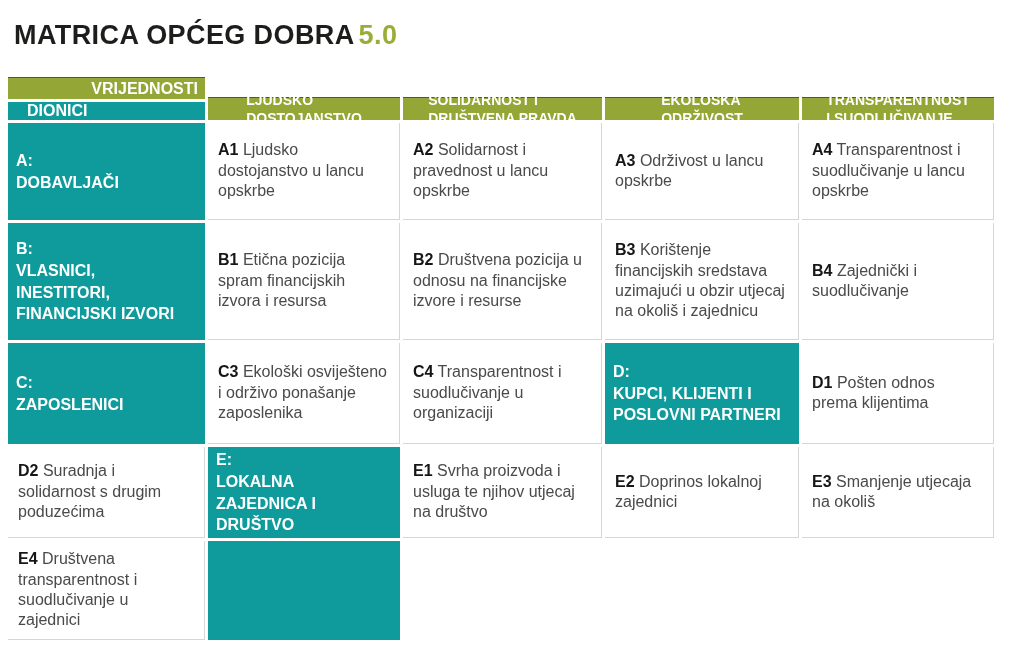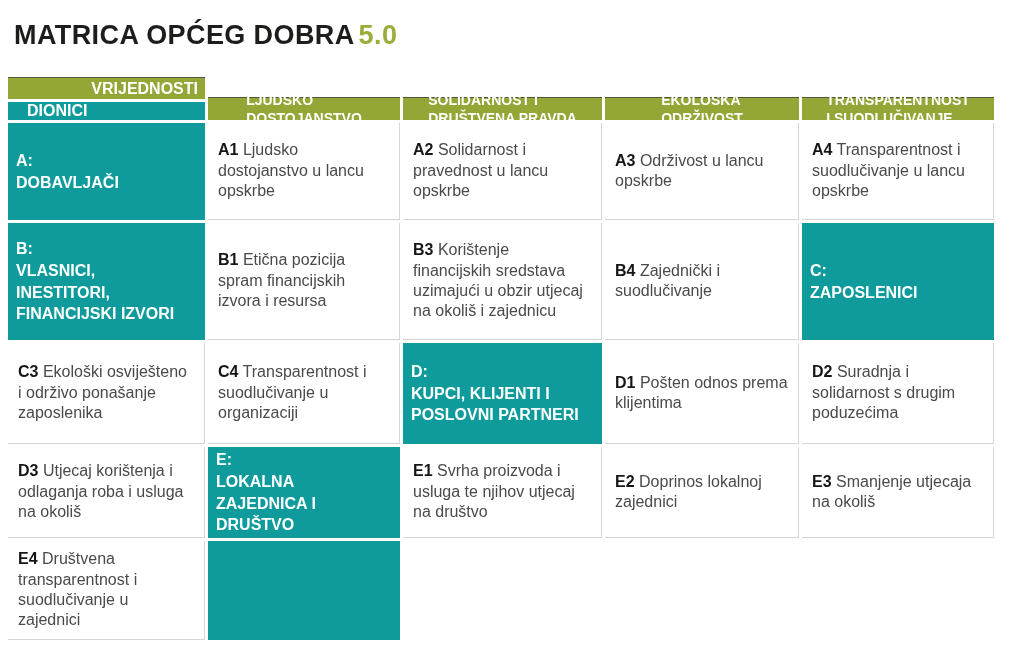--- a/index.html
+++ b/index.html
@@ -105,20 +105,23 @@
     </div>
 
   <div class="stake">B:
 VLASNICI,
 INESTITORI,
 FINANCIJSKI IZVORI</div>
   <div class="cell">
       <p><span class="code">B1</span> <span>Etična pozicija spram financijskih izvora i resursa</span></p>
     </div>
   <div class="cell">
+      <p><span class="code">B2</span> <span>Društvena pozicija u odnosu na financijske izvore i resurse</span></p>
+    </div>
+  <div class="cell">
       <p><span class="code">B3</span> <span>Korištenje financijskih sredstava uzimajući u obzir utjecaj na okoliš i zajednicu</span></p>
     </div>
   <div class="cell">
       <p><span class="code">B4</span> <span>Zajednički i suodlučivanje</span></p>
     </div>
 
   <div class="stake">C:
 ZAPOSLENICI</div>
   <div class="cell">
       <p><span class="code">C3</span> <span>Ekološki osviješteno i održivo ponašanje zaposlenika</span></p>
@@ -128,23 +131,20 @@
     </div>
 
   <div class="stake">D:
 KUPCI, KLIJENTI I
 POSLOVNI PARTNERI</div>
   <div class="cell">
       <p><span class="code">D1</span> <span>Pošten odnos prema klijentima</span></p>
     </div>
   <div class="cell">
       <p><span class="code">D2</span> <span>Suradnja i solidarnost s drugim poduzećima</span></p>
-    </div>
-  <div class="cell">
-      <p><span class="code">D3</span> <span>Utjecaj korištenja i odlaganja roba i usluga na okoliš</span></p>
     </div>
 
   <div class="stake">E:
 LOKALNA
 ZAJEDNICA I
 DRUŠTVO</div>
   <div class="cell">
       <p><span class="code">E1</span> <span>Svrha proizvoda i usluga te njihov utjecaj na društvo</span></p>
     </div>
   <div class="cell">

